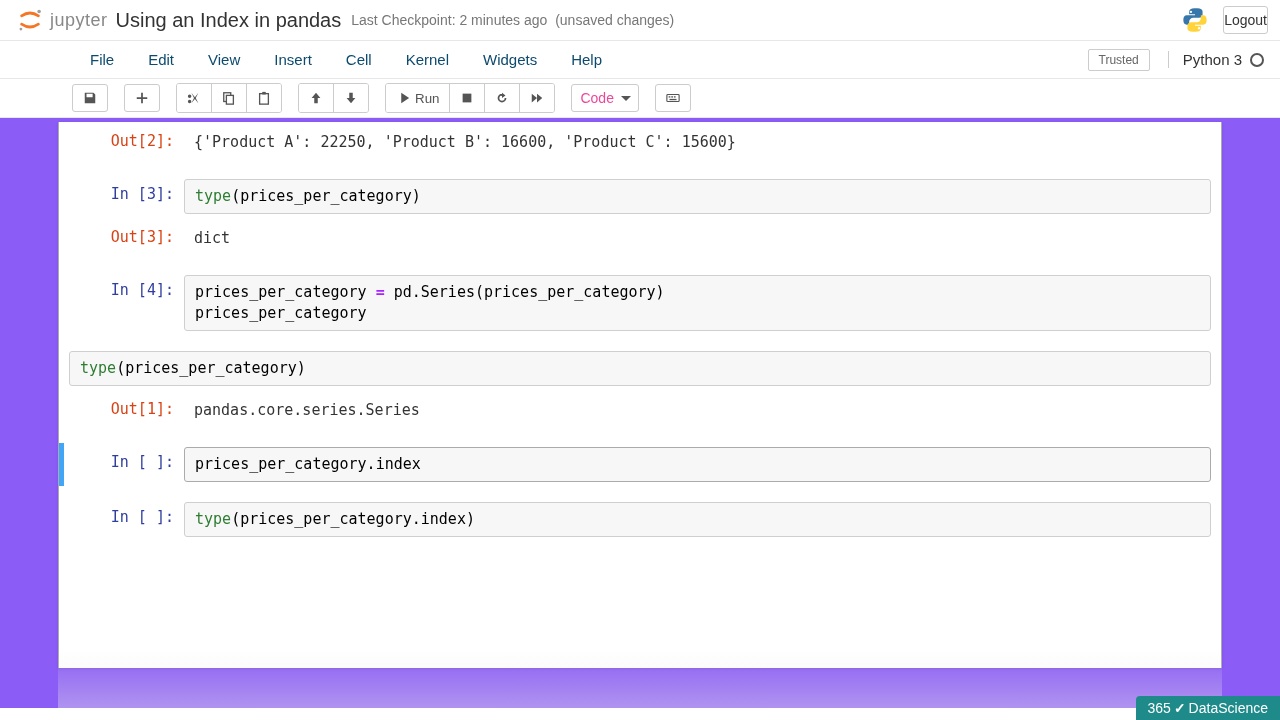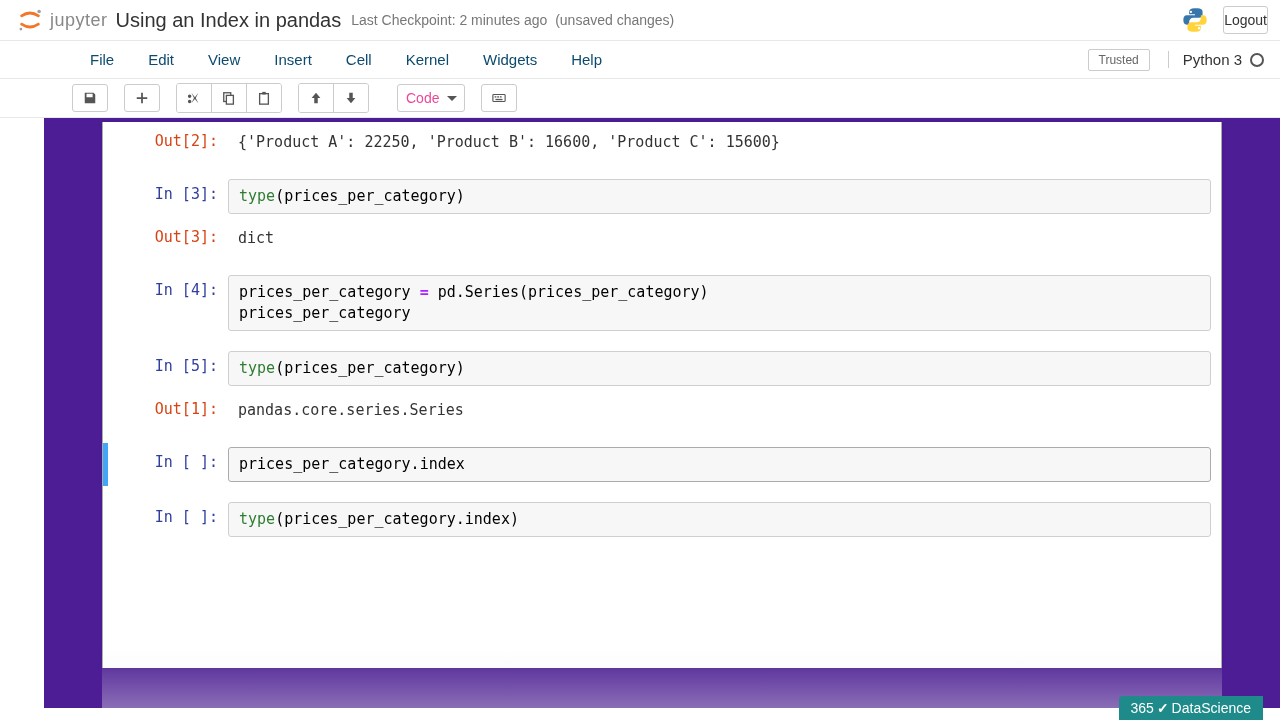--- a/index.html
+++ b/index.html
@@ -23,37 +23,37 @@
 .toolbar { display: flex; align-items: center; padding: 4px 16px 4px 72px; border-bottom: 1px solid #e7e7e7; gap: 4px; }
 .tb-group { display: flex; border: 1px solid #ccc; border-radius: 3px; overflow: hidden; }
 .tb-btn { background: #fff; border: none; border-right: 1px solid #ccc; padding: 5px 10px; cursor: pointer; display: flex; align-items: center; justify-content: center; min-width: 32px; height: 28px; color: #555; }
 .tb-btn:last-child { border-right: none; }
 .tb-btn.single { border: 1px solid #ccc; border-radius: 3px; }
 .tb-run { display: flex; align-items: center; gap: 5px; }
 .tb-sep { width: 8px; }
 .celltype-select { border: 1px solid #ccc; border-radius: 3px; height: 28px; padding: 2px 24px 2px 8px; font-size: 14px; color: #ec4899; background: #fff; appearance: none; position: relative; }
 .select-wrap { position: relative; display: inline-block; }
 .select-wrap::after { content: ""; position: absolute; right: 8px; top: 12px; border-left: 5px solid transparent; border-right: 5px solid transparent; border-top: 5px solid #555; pointer-events: none; }
-.notebook-area { padding: 4px 58px 40px 58px; background: #4c1d95; height: calc(720px - 130px); overflow: hidden; position: relative; margin-left: 44px; }
+.notebook-area { padding: 4px 58px 40px 58px; background: #8b5cf6; height: calc(720px - 130px); overflow: hidden; position: relative; }
 .notebook-inner { border-left: 1px solid #ababab; border-right: 1px solid #ababab; box-shadow: 0 1px 3px rgba(0,0,0,0.1); padding: 0; background: #fff; min-height: 100%; }
 .cell { display: flex; padding: 4px 10px; }
 .cell.selected { border-left: 5px solid #42A5F5; padding-left: 5px; background: transparent; }
 .cell.selected .input-area { border-color: #ababab; }
 .prompt { width: 115px; text-align: right; font-family: "Menlo", "Consolas", monospace; font-size: 15px; padding: 6px 10px 6px 0; flex-shrink: 0; }
 .prompt.in { color: #303F9F; }
 .prompt.out { color: #D84315; }
 .cell-content { flex: 1; }
 .input-area { border: 1px solid #cfcfcf; border-radius: 3px; background: #f7f7f7; padding: 6px 10px; font-family: "Menlo", "Consolas", monospace; font-size: 15px; line-height: 1.4; white-space: pre; overflow-x: auto; }
 .output-area { padding: 6px 10px; font-family: "Menlo", "Consolas", monospace; font-size: 15px; line-height: 1.4; white-space: pre; }
 .tok-fn { color: #2e7d32; }
 .tok-op { color: #AA22FF; font-weight: bold; }
 .tok-var { color: #000; }
 .tok-punc { color: #000; }
 .cell-gap { height: 12px; }
-.watermark { position: absolute; bottom: 0; right: 17px; background: #1f8a8a; color: #fff; padding: 4px 12px; font-size: 14px; border-top-left-radius: 4px; display: flex; align-items: flex-start; gap: 3px; }
+.watermark { position: absolute; bottom: 0; right: 0; background: #1f8a8a; color: #fff; padding: 4px 12px; font-size: 14px; border-top-left-radius: 4px; display: flex; align-items: flex-start; gap: 3px; }
 .watermark .check { font-weight: bold; }
 .shadow-bottom { position: absolute; left: 58px; right: 58px; bottom: 0; height: 60px; background: linear-gradient(to bottom, rgba(255,255,255,0), rgba(230,230,230,0.4)); pointer-events:none;}
 svg.icon { width: 14px; height: 14px; }
 </style>
 </head>
 <body>
 
 <div class="header">
   <div class="logo">
     <svg class="logo-icon" viewBox="0 0 40 40">
@@ -138,20 +138,43 @@
           <path d="M8 2l5 6H10v6H6V8H3l5-6z" fill="#555"></path>
         </svg>
     </button>
     <button class="tb-btn">
       <svg class="icon" viewBox="0 0 16 16">
           <path d="M8 14l5-6H10V2H6v6H3l5 6z" fill="#555"></path>
         </svg>
     </button>
   </div>
   <div class="tb-sep"></div>
+  <div class="tb-group">
+    <button class="tb-btn tb-run">
+      <svg class="icon" viewBox="0 0 16 16">
+          <path d="M3 2v12M6 2l9 6-9 6V2z" fill="#555"></path>
+        </svg>
+      <span>Run</span>
+    </button>
+    <button class="tb-btn">
+      <svg class="icon" viewBox="0 0 16 16">
+          <rect x="3" y="3" width="10" height="10" fill="#555"></rect>
+        </svg>
+    </button>
+    <button class="tb-btn">
+      <svg class="icon" viewBox="0 0 16 16">
+          <path d="M8 3a5 5 0 105 5h-2a3 3 0 11-3-3V2l4 3-4 3V5z" fill="#555"></path>
+        </svg>
+    </button>
+    <button class="tb-btn">
+      <svg class="icon" viewBox="0 0 16 16">
+          <path d="M2 3l6 5-6 5V3zm6 0l6 5-6 5V3z" fill="#555"></path>
+        </svg>
+    </button>
+  </div>
   <div class="tb-sep"></div>
   <div class="select-wrap">
     <select class="celltype-select">
       <option>Code</option>
     </select>
   </div>
   <div class="tb-sep"></div>
   <button class="tb-btn single">
     <svg class="icon" viewBox="0 0 16 16">
         <rect x="1" y="4" width="14" height="8" rx="1" fill="none" stroke="#555" stroke-width="1.3"></rect>
@@ -191,21 +214,20 @@
   <div class="cell">
     <div class="prompt in">In [4]:</div>
     <div class="cell-content">
           <div class="input-area"><span class="tok-var">prices_per_category</span> <span class="tok-op">=</span> <span class="tok-var">pd</span><span class="tok-punc">.</span><span class="tok-var">Series</span><span class="tok-punc">(</span><span class="tok-var">prices_per_category</span><span class="tok-punc">)</span>
 <span class="tok-var">prices_per_category</span></div>
         </div>
   </div>
   <div class="cell-gap"></div>
 
   <div class="cell">
-    <div class="prompt in">In [5]:</div>
     <div class="cell-content">
           <div class="input-area"><span class="tok-fn">type</span><span class="tok-punc">(</span><span class="tok-var">prices_per_category</span><span class="tok-punc">)</span></div>
         </div>
   </div>
   <div class="cell">
     <div class="prompt out">Out[1]:</div>
     <div class="cell-content">
           <div class="output-area">pandas.core.series.Series</div>
         </div>
   </div>

